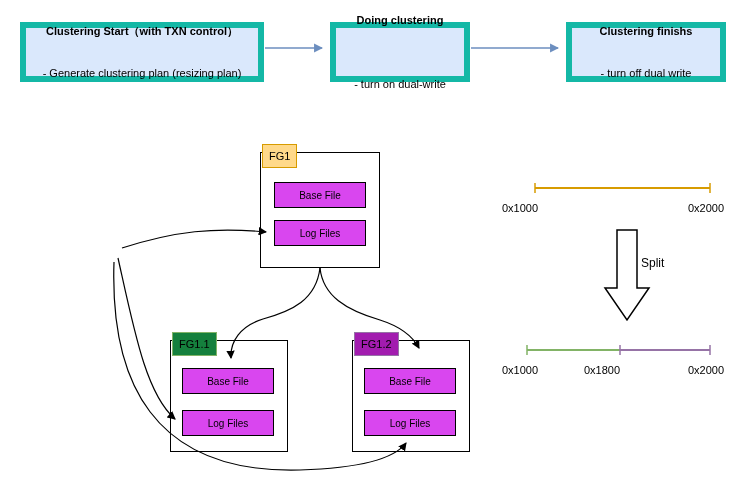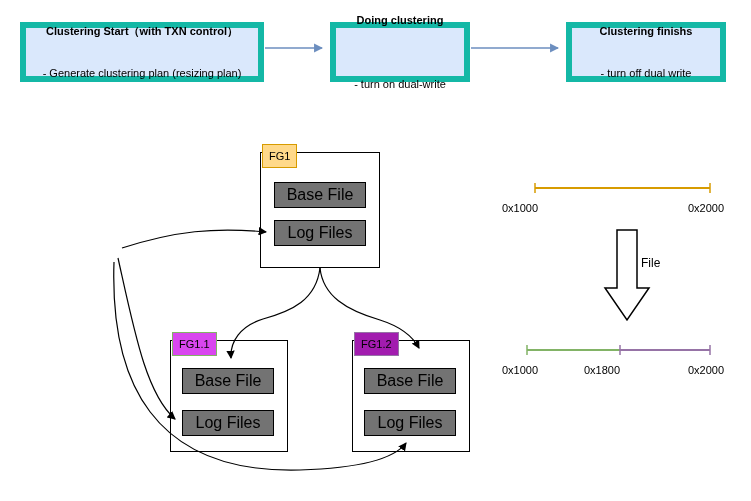--- a/index.html
+++ b/index.html
@@ -16,27 +16,27 @@
   .flow-sub{font-size:11px;line-height:14px;white-space:nowrap;margin-top:28px;}
 
   
   .fg-outer{position:absolute;background:#fff;border:1px solid #000;box-sizing:border-box;z-index:1;}
   .fg-tab{
     position:absolute;z-index:3;box-sizing:border-box;height:24px;
     display:flex;align-items:center;justify-content:center;
     font-size:11px;padding:0 6px;
   }
   .tab-orange{background:#ffd98a;border:1px solid #d79b00;}
-  .tab-green{background:#d946ef;border:1px solid #82b366;}
+  .tab-green{background:#15803d;border:1px solid #82b366;}
   .tab-purple{background:#a21caf;border:1px solid #9673a6;}
   .file-box{
     position:absolute;width:92px;height:26px;box-sizing:border-box;
-    background:#737373;border:1px solid #000;z-index:2;
+    background:#d946ef;border:1px solid #000;z-index:2;
     display:flex;align-items:center;justify-content:center;
-    font-size:16px;
+    font-size:10px;
   }
 
   .concurrent{
     position:absolute;left:18px;top:232px;width:112px;
     font-size:15px;line-height:22px;text-align:center;z-index:1;
   }
 
   .range-label{
     position:absolute;width:60px;text-align:center;
     font-size:11px;z-index:1;
@@ -76,21 +76,21 @@
   <div class="fg-outer" style="left:352px;top:340px;width:118px;height:112px;"></div>
   <div class="fg-tab tab-purple" style="left:354px;top:332px;">FG1.2</div>
   <div class="file-box" style="left:364px;top:368px;">Base File</div>
   <div class="file-box" style="left:364px;top:410px;">Log Files</div>
 
   <div class="concurrent">
   </div>
 
   <div class="range-label" style="left:490px;top:202px;">0x1000</div>
   <div class="range-label" style="left:676px;top:202px;">0x2000</div>
-  <div class="split-label">File</div>
+  <div class="split-label">Split</div>
   <div class="range-label" style="left:490px;top:364px;">0x1000</div>
   <div class="range-label" style="left:572px;top:364px;">0x1800</div>
   <div class="range-label" style="left:676px;top:364px;">0x2000</div>
 
   <svg class="overlay" width="751" height="501" viewBox="0 0 751 501">
     <defs>
       <marker id="arrBlue" viewBox="0 0 8 8" refX="7" refY="4" markerWidth="7" markerHeight="7" orient="auto">
         <path d="M0,0 L8,4 L0,8 z" fill="#6c8ebf"></path>
       </marker>
       <marker id="arrBlack" viewBox="0 0 8 8" refX="7" refY="4" markerWidth="7" markerHeight="7" orient="auto">

